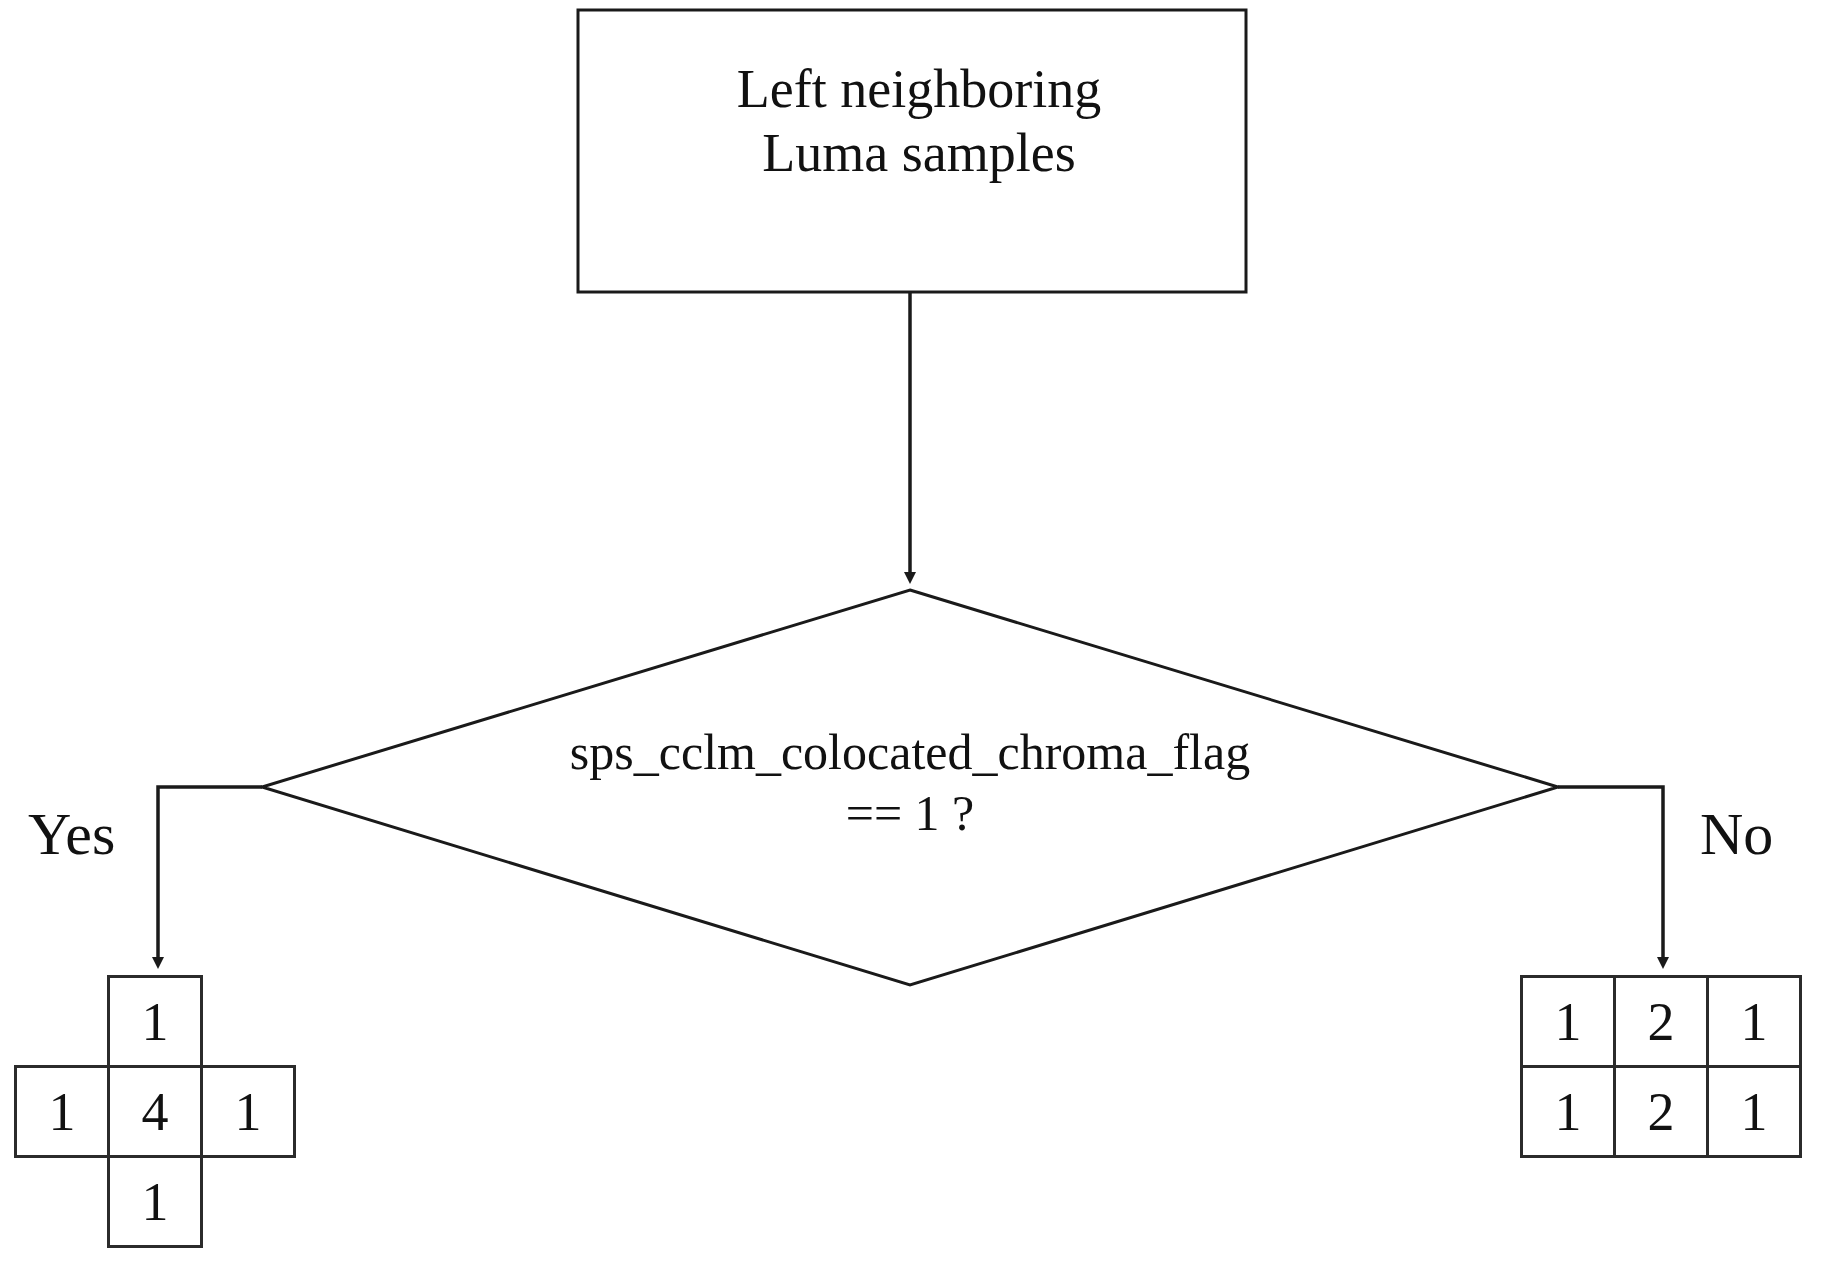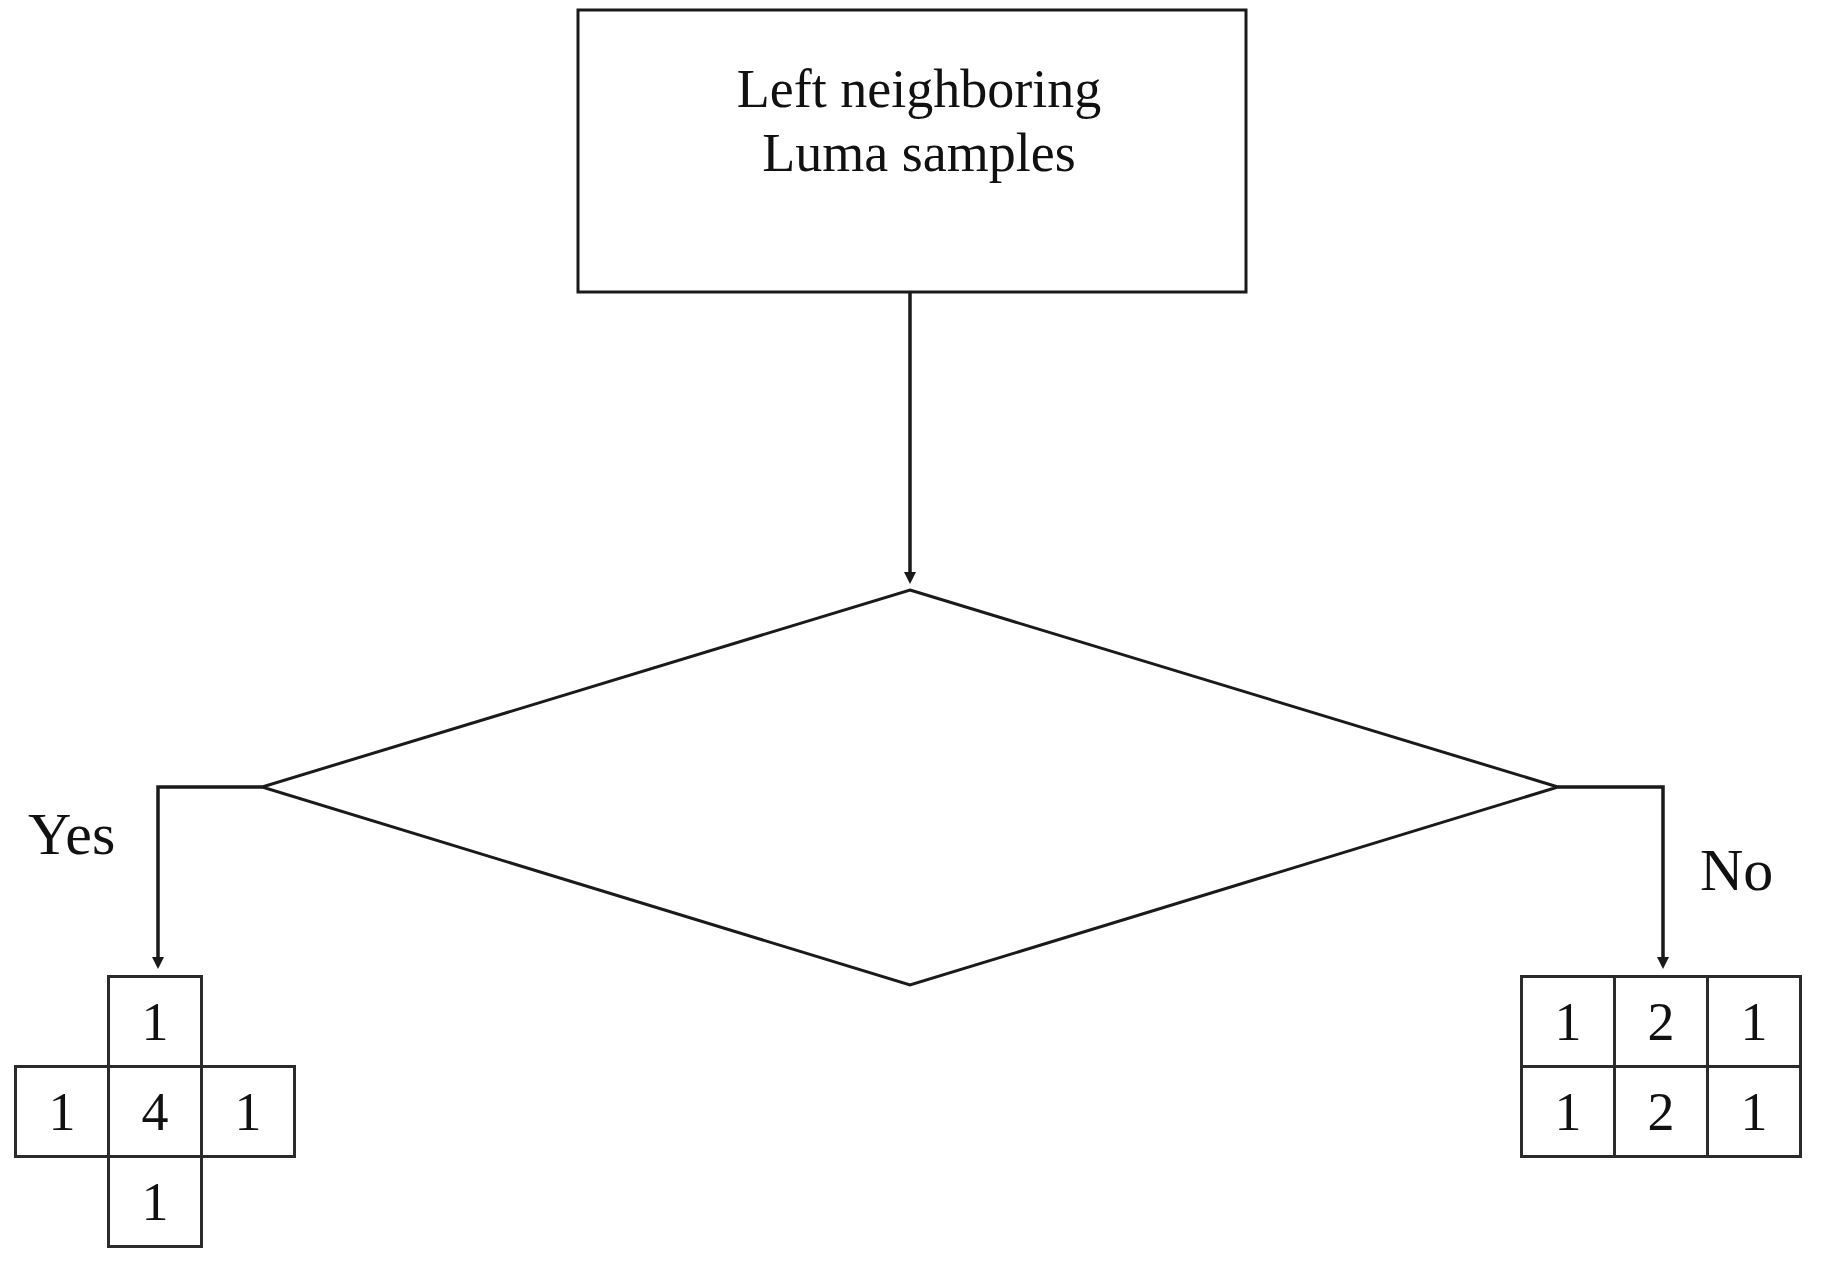--- a/index.html
+++ b/index.html
@@ -54,21 +54,21 @@
   }
 
   
   .edge-label {
     position: absolute;
     font-size: 60px;
     color: #111111;
     white-space: nowrap;
   }
   #yes-label { left: 28px; top: 800px; }
-  #no-label  { left: 1700px; top: 800px; margin-top: 36px; }
+  #no-label  { left: 1700px; top: 800px; }
 
   
   .grid-wrap {
     position: absolute;
   }
   .grid-row {
     display: flex;
     margin-top: -3px;
   }
   .grid-row:first-child { margin-top: 0; }
@@ -113,20 +113,22 @@
     <polygon points="910,590 1558,787 910,985 262,787" fill="#ffffff" stroke="#1a1a1a" stroke-width="3"></polygon>
 
     <path d="M 262 787 L 158 787 L 158 963" fill="none" stroke="#1a1a1a" stroke-width="3.5" marker-end="url(#arrowhead)"></path>
 
     <path d="M 1558 787 L 1663 787 L 1663 963" fill="none" stroke="#1a1a1a" stroke-width="3.5" marker-end="url(#arrowhead)"></path>
   </svg>
 
   <div class="node-text" id="start-box-label">Left neighboring
 Luma samples</div>
 
+  <div class="node-text" id="decision-label">sps_cclm_colocated_chroma_flag
+== 1 ?</div>
 
   <div class="edge-label" id="yes-label">Yes</div>
 
   <div class="edge-label" id="no-label">No</div>
 
   <div class="grid-wrap" id="grid-yes">
     <div class="grid-row">
       <div class="cell blank"></div>
       <div class="cell">1</div>
       <div class="cell blank"></div>

